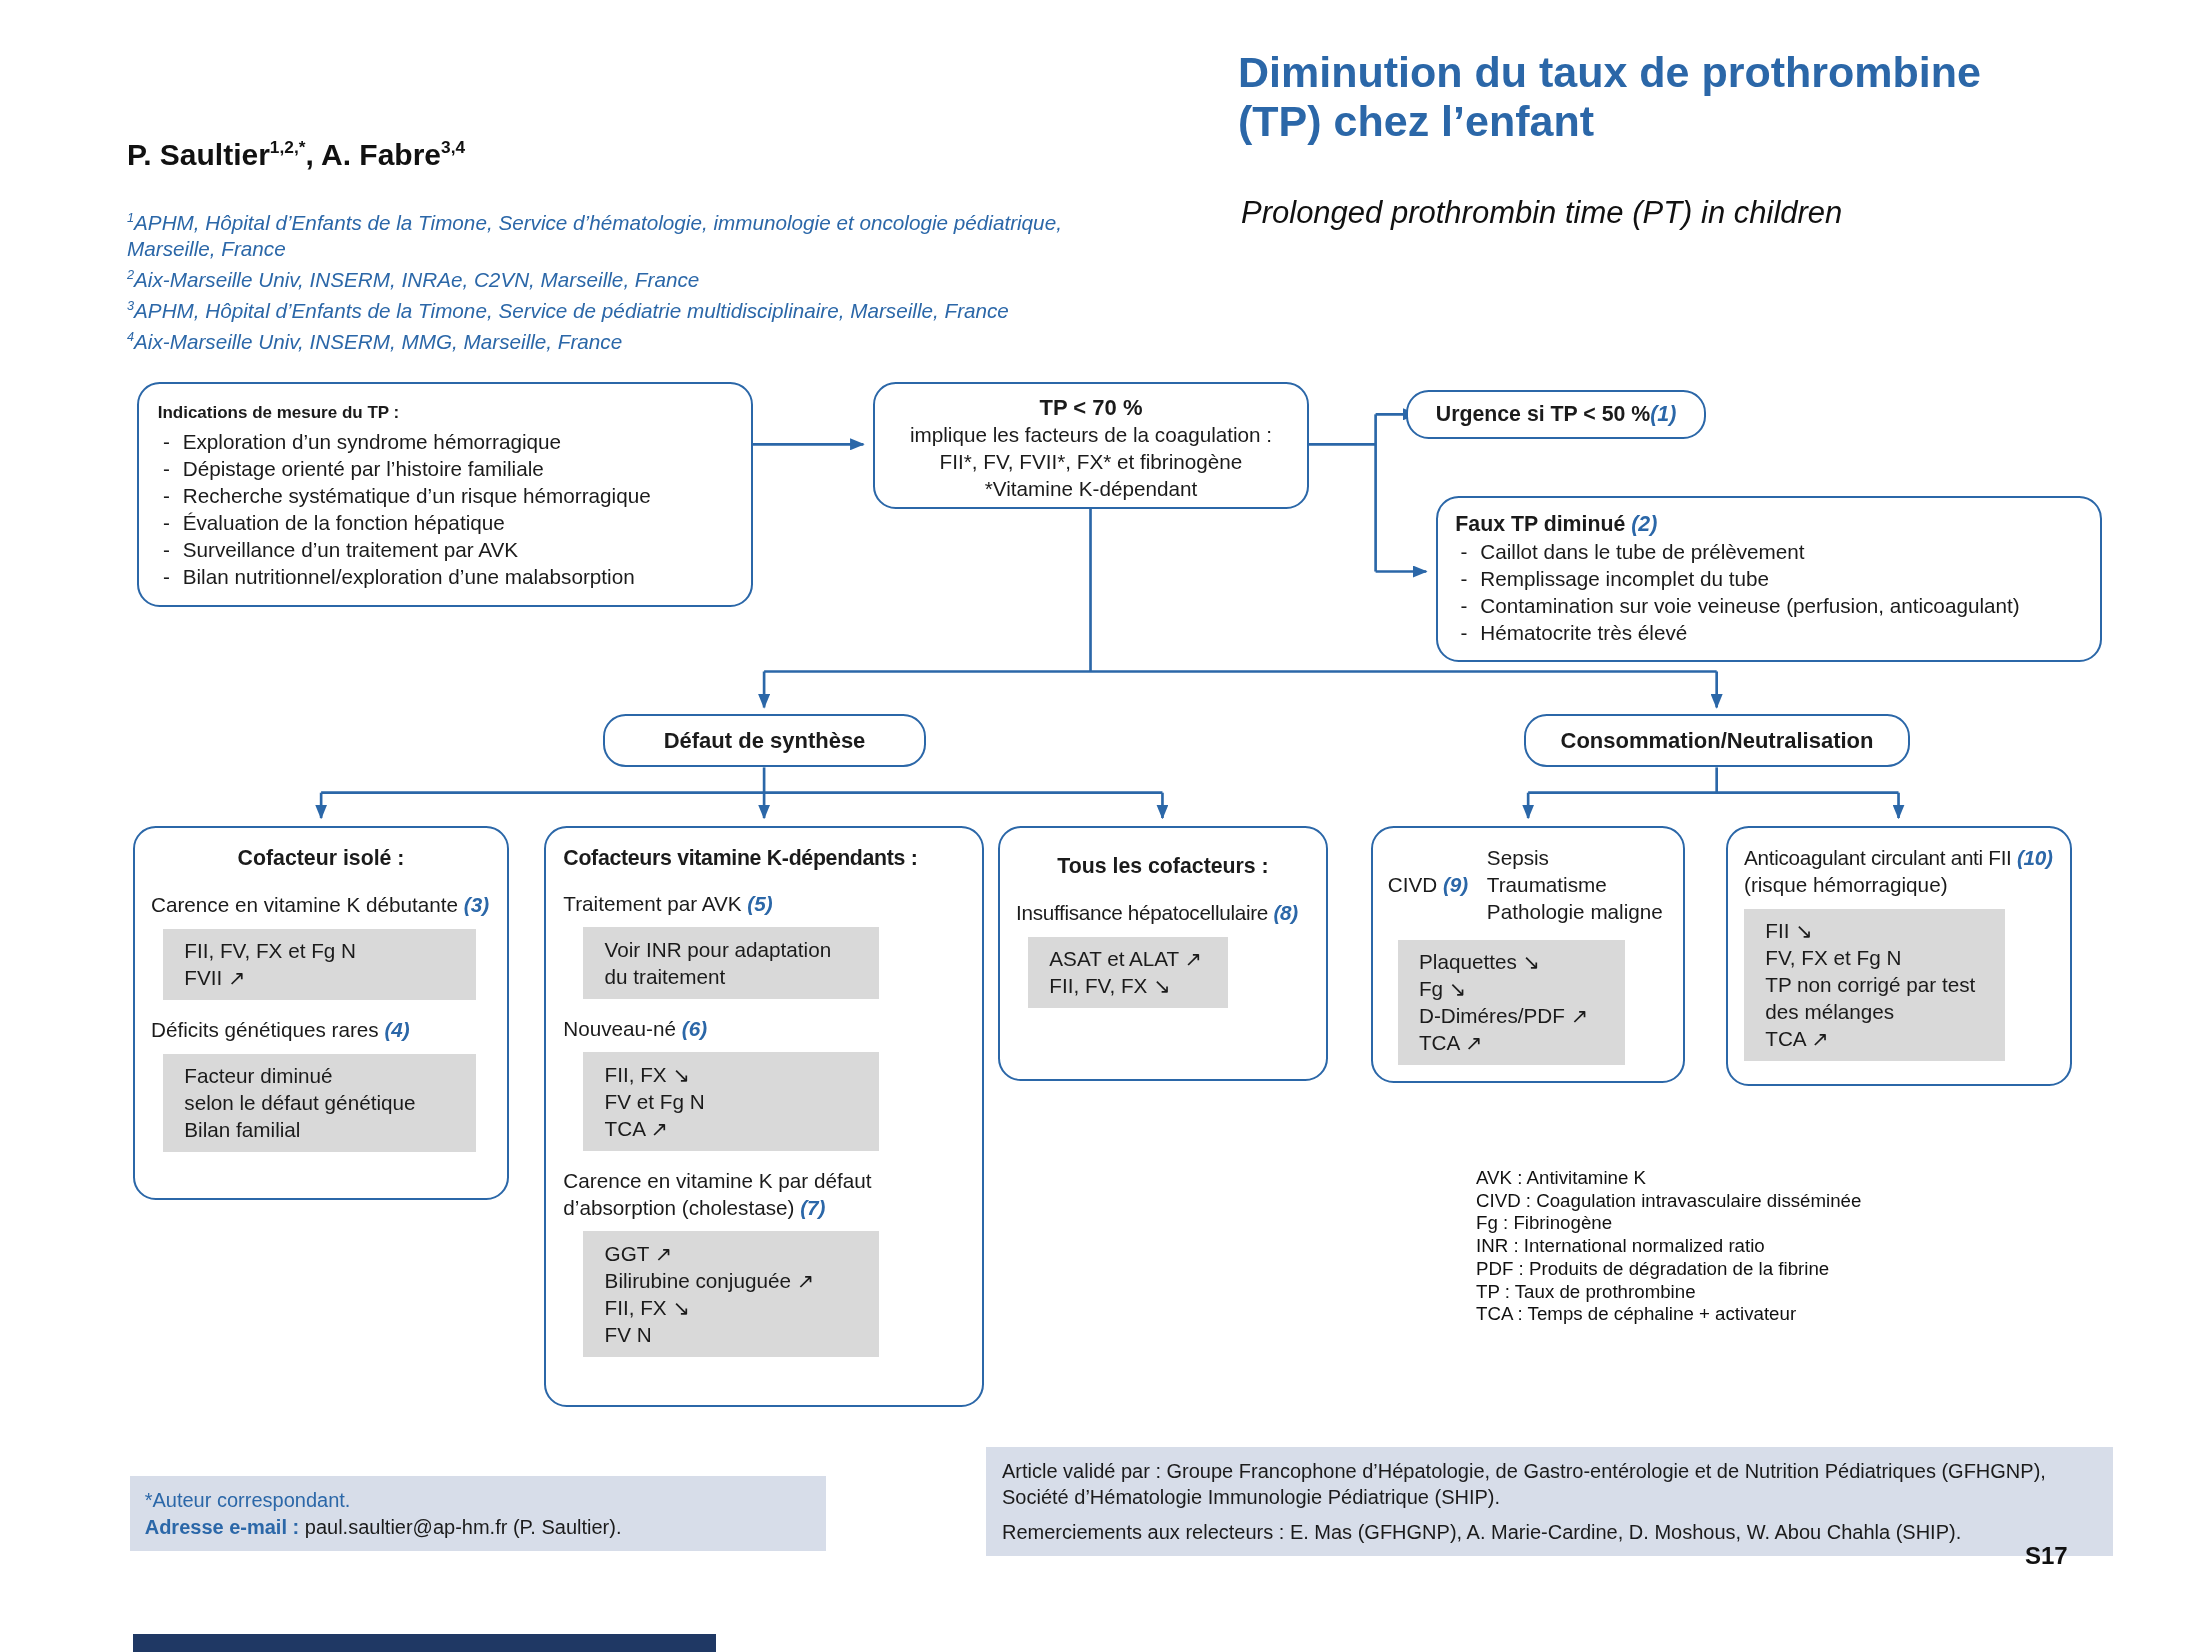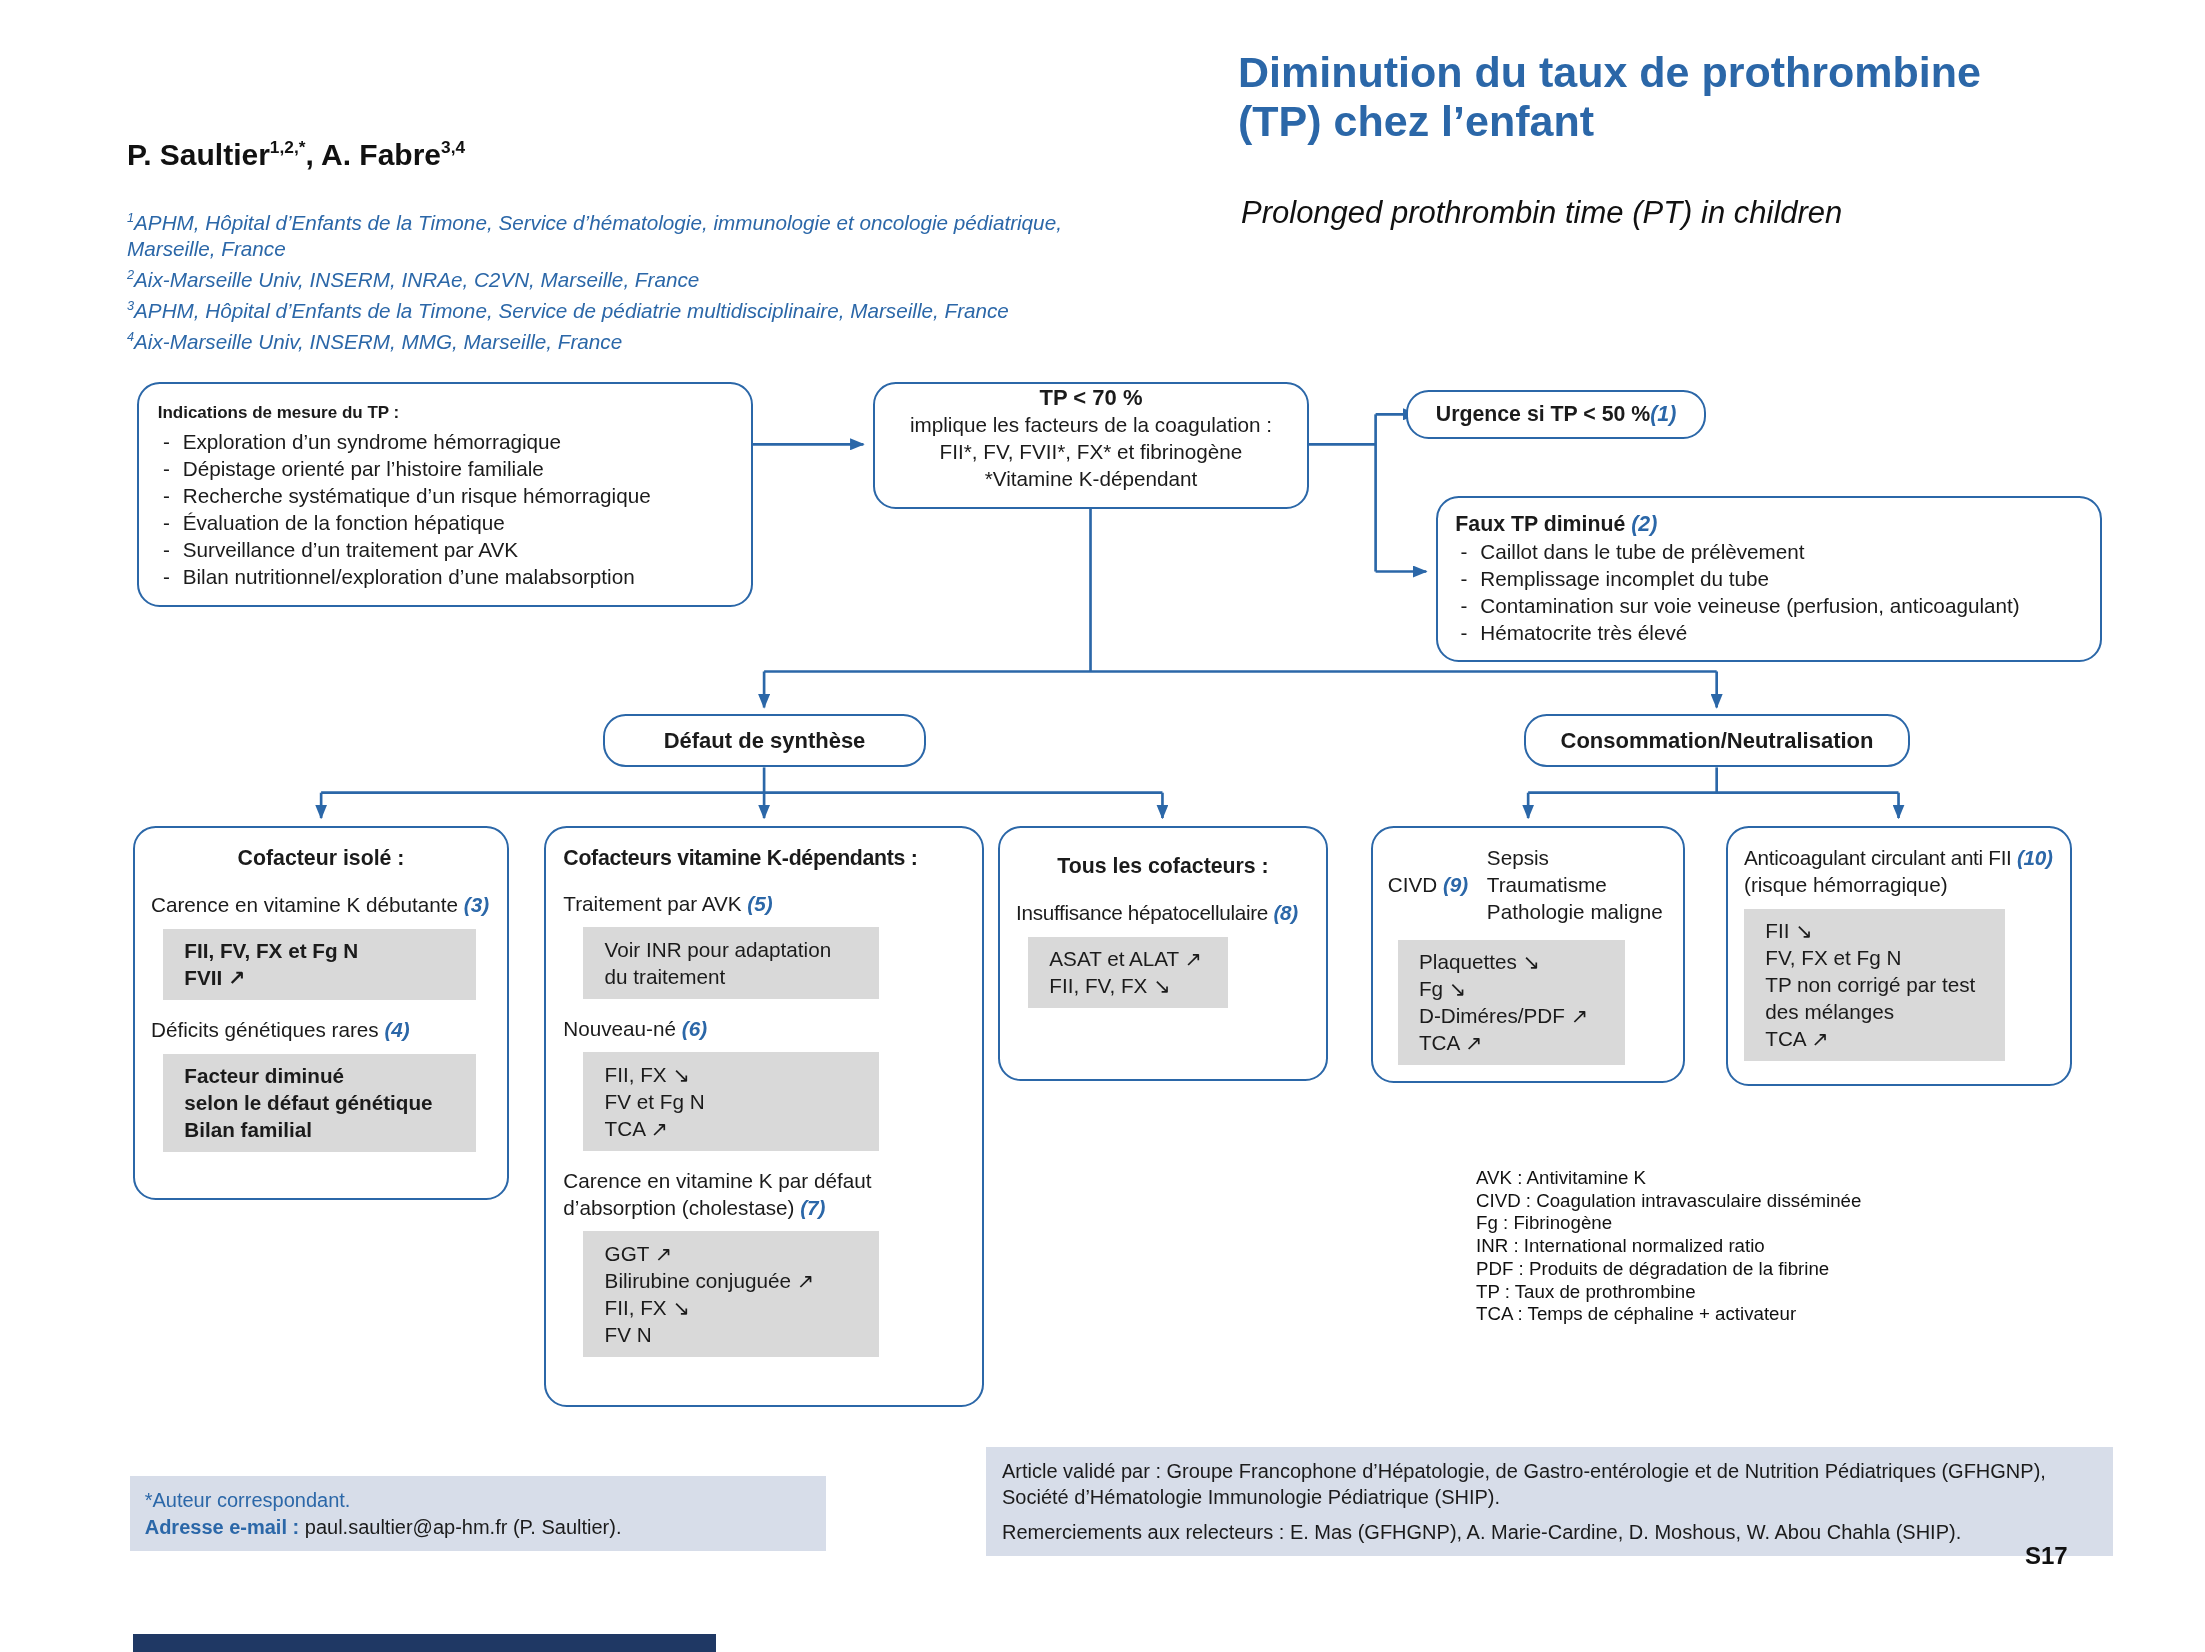--- a/index.html
+++ b/index.html
@@ -32,30 +32,30 @@
   .ref{color:var(--accent);font-weight:700;font-style:italic;}
   .li{position:relative;padding-left:25px;}
   .li::before{content:"-";position:absolute;left:5.3px;}
   .grayblock{background:var(--gray);padding:8.7px 10.7px 8.7px 21.3px;}
   .nodebox{display:flex;align-items:center;justify-content:center;font-weight:700;font-size:22px;}
   .nowrap{white-space:nowrap;}
   .tight{letter-spacing:-0.3px;}
   
   #box-indications{left:137px;top:382px;width:616px;min-height:215px;padding:14.7px 18.7px;}
   #box-indications .box-title{font-size:17px;margin-bottom:2.7px;}
-  #box-tp{left:873px;top:382px;width:436px;height:127px;}
+  #box-tp{left:873px;top:382px;width:436px;height:127px;padding-top:10px;}
   #box-tp .box-title{font-size:22px;}
   #box-urgence{left:1406px;top:390px;width:300px;height:49px;display:flex;align-items:center;
     justify-content:center;font-weight:700;font-size:21.3px;white-space:nowrap;}
   #box-faux{left:1436px;top:496px;width:666px;min-height:153px;padding:13.3px 17.3px;}
   #node-defaut{left:603px;top:714px;width:323px;height:53px;}
   #node-conso{left:1524px;top:714px;width:386px;height:53px;}
   #box-isole{left:133px;top:826px;width:376px;height:374px;padding:17.3px 16px;}
   #box-isole .box-title{text-align:center;margin-bottom:18.7px;}
-  #box-isole .grayblock{margin-left:12px;width:313px;box-sizing:border-box;font-weight:bold;}
+  #box-isole .grayblock{margin-left:12px;width:313px;box-sizing:border-box;}
   #box-vitk{left:544px;top:826px;width:440px;height:581px;padding:17.3px 17.3px;}
   #box-vitk .box-title{margin-bottom:17.3px;}
   #box-vitk .grayblock{margin-left:20px;width:296px;box-sizing:border-box;}
   #box-tous{left:998px;top:826px;width:330px;height:255px;padding:17.3px 16px;}
   #box-tous .box-title{text-align:center;margin-bottom:18.7px;margin-top:8px;}
   #box-tous .grayblock{margin-left:12px;width:200px;box-sizing:border-box;}
   #box-civd{left:1371px;top:826px;width:314px;height:257px;padding:16px 14.7px;}
   #box-civd .grayblock{margin-left:10px;width:227px;box-sizing:border-box;}
   #box-anticoag{left:1726px;top:826px;width:346px;height:260px;padding:16px 16px;}
   #box-anticoag .grayblock{width:261px;box-sizing:border-box;}

